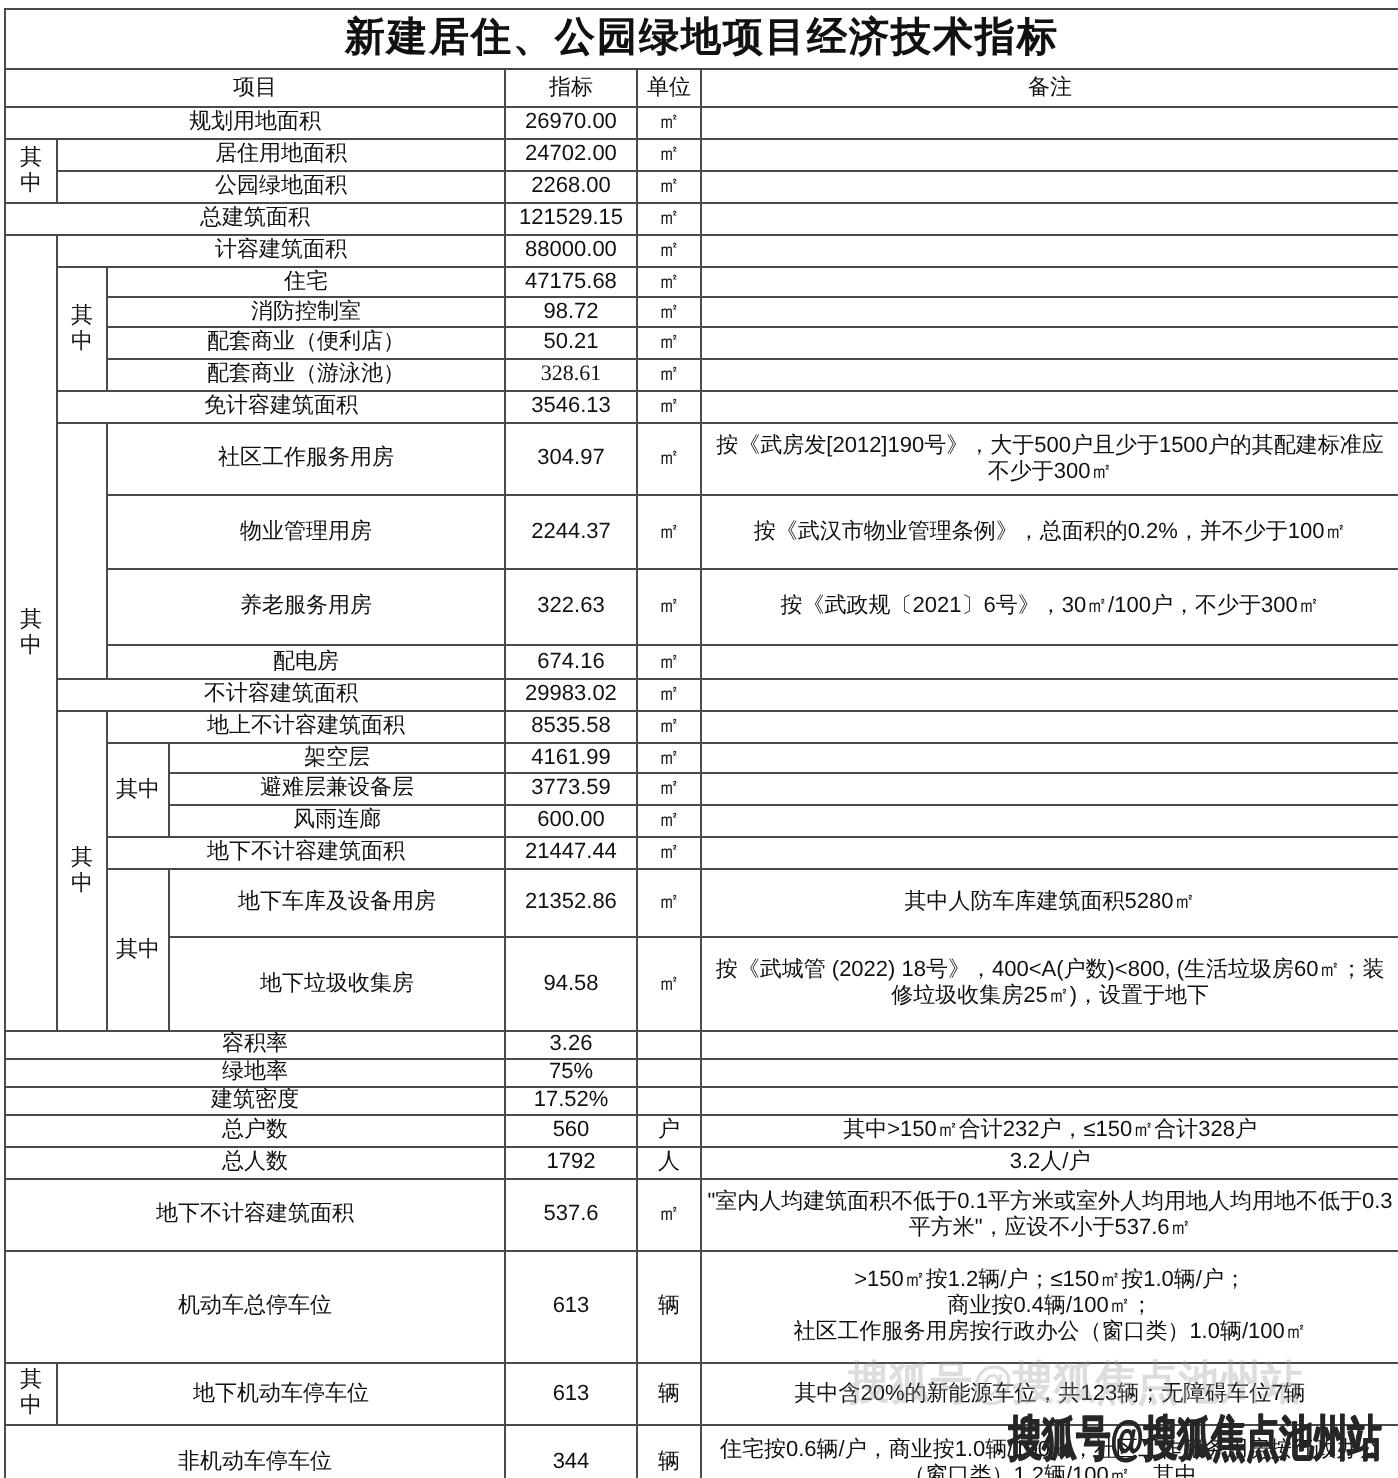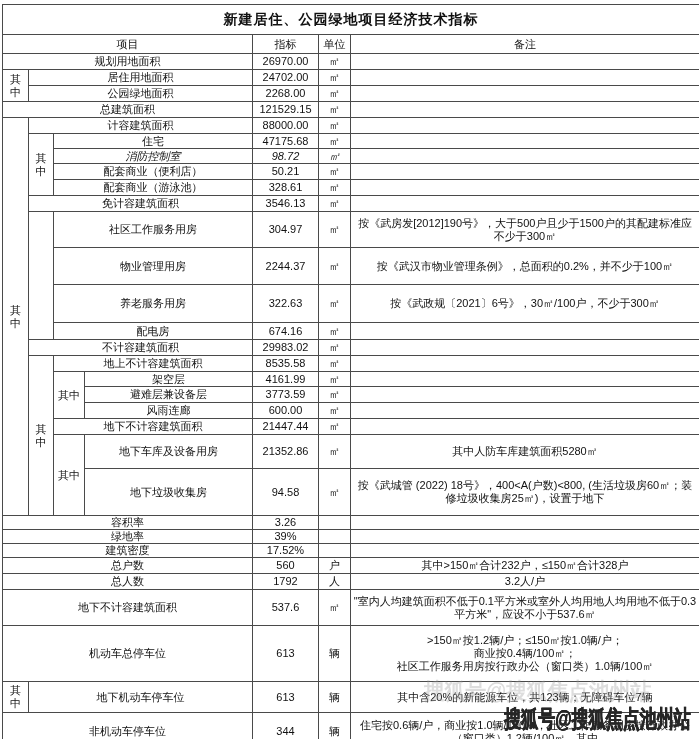--- a/index.html
+++ b/index.html
@@ -24,21 +24,21 @@
     font-size:11px;
     line-height:1.18;
     text-align:center;
     vertical-align:middle;
     overflow:hidden;
     font-weight:normal;
     word-break:break-all;
   }
   tr.title-row th{
     height:29px;
-    font-size:14px;
+    font-size:20px;
     font-weight:bold;
     letter-spacing:1px;
   }
   tr.head-row th{height:18px;}
   td.sub{padding:0;}
   td.rmk{white-space:pre-line;}
   .wm-ghost{
     position:absolute;left:424px;top:676px;
     font-size:23px;font-weight:bold;
     color:#9a9a9a;opacity:.33;
@@ -115,33 +115,33 @@
           <td class="unit">㎡</td>
           <td class="rmk"></td>
         </tr>
         <tr style="height: 15px;">
           <td rowspan="4" class="sub">其中</td>
           <td colspan="2" class="lbl">住宅</td>
           <td class="val">47175.68</td>
           <td class="unit">㎡</td>
           <td class="rmk"></td>
         </tr>
-        <tr style="height: 15px; font-style: italic;">
+        <tr style="height: 15px;">
           <td colspan="2" class="lbl">消防控制室</td>
           <td class="val">98.72</td>
           <td class="unit">㎡</td>
           <td class="rmk"></td>
         </tr>
         <tr style="height: 16px;">
           <td colspan="2" class="lbl">配套商业（便利店）</td>
           <td class="val">50.21</td>
           <td class="unit">㎡</td>
           <td class="rmk"></td>
         </tr>
-        <tr style="height: 16px;">
+        <tr style="height: 16px; font-family: Liberation Serif, serif;">
           <td colspan="2" class="lbl">配套商业（游泳池）</td>
           <td class="val">328.61</td>
           <td class="unit">㎡</td>
           <td class="rmk"></td>
         </tr>
         <tr style="height: 16px;">
           <td colspan="3" class="lbl">免计容建筑面积</td>
           <td class="val">3546.13</td>
           <td class="unit">㎡</td>
           <td class="rmk"></td>
@@ -223,21 +223,21 @@
           <td class="rmk">按《武城管 (2022) 18号》，400&lt;A(户数)&lt;800, (生活垃圾房60㎡；装修垃圾收集房25㎡)，设置于地下</td>
         </tr>
         <tr style="height: 14px;">
           <td colspan="4" class="lbl">容积率</td>
           <td class="val">3.26</td>
           <td class="unit"></td>
           <td class="rmk"></td>
         </tr>
         <tr style="height: 14px;">
           <td colspan="4" class="lbl">绿地率</td>
-          <td class="val">39%</td>
+          <td class="val">75%</td>
           <td class="unit"></td>
           <td class="rmk"></td>
         </tr>
         <tr style="height: 14px;">
           <td colspan="4" class="lbl">建筑密度</td>
           <td class="val">17.52%</td>
           <td class="unit"></td>
           <td class="rmk"></td>
         </tr>
         <tr style="height: 16px;">

